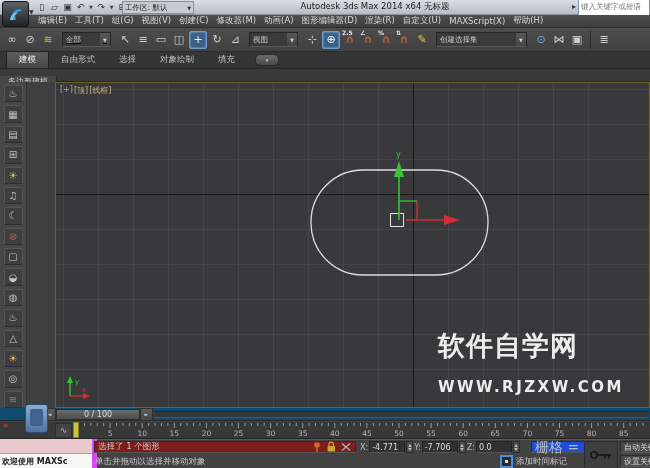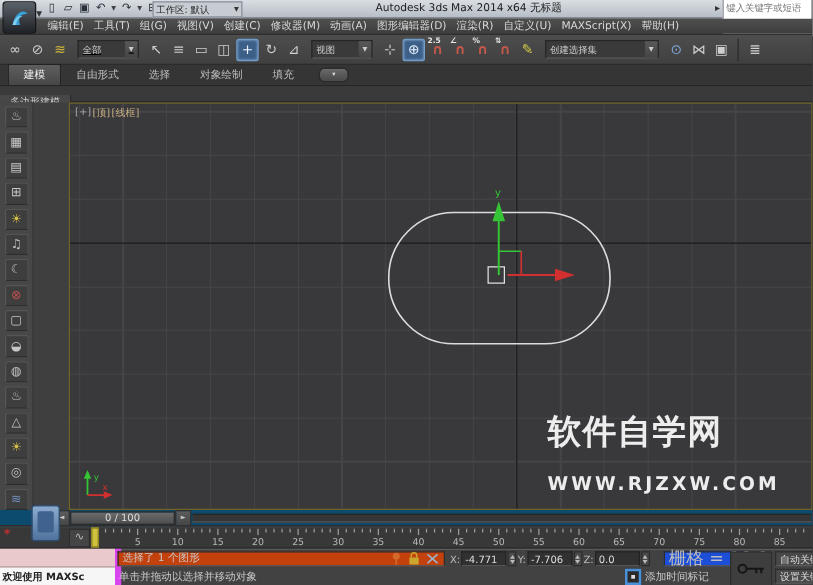--- a/index.html
+++ b/index.html
@@ -92,21 +92,21 @@
   #trackbar{position:absolute;top:422px;left:0;right:0;height:16px;background:#383838;border-bottom:1px solid #242424}
   #mce-btn{position:absolute;left:55px;top:1px;width:15px;height:13px;background:#454545;border:1px solid #2d2d2d;
         color:#bbb;font-size:9px;line-height:12px;text-align:center;z-index:3}
   #tb-marker{position:absolute;left:73px;top:0;width:6px;height:16px;background:#cfc23e;border:1px solid #8a8020;box-sizing:border-box;z-index:2}
   
   #statusbar{position:absolute;top:439px;left:0;right:0;height:29px;background:#424242;border-top:1px solid #5a5a5a}
   #listener{position:absolute;left:0;top:-1px;width:92px;height:30px;border-right:5px solid #d946ef}
   #listener-pink{height:14px;background:#e9c9cb;border-bottom:1px solid #b99}
   #listener-white{height:15px;background:#f6f6f6;font-size:8px;color:#222;padding:2px 2px 0 2px;
         white-space:nowrap;overflow:hidden;box-sizing:border-box;font-weight:bold}
-  #status-line{position:absolute;left:94px;top:1px;width:262px;height:12px;background:#c2410c;
+  #status-line{position:absolute;left:94px;top:1px;width:262px;height:12px;background:#7f1d1d;
         border:1px solid #2c2c2c;border-bottom-color:#555;color:#c8c8c8;font-size:8.5px;
         display:flex;align-items:center;padding:0 3px;justify-content:space-between;box-sizing:border-box}
   #prompt-line{position:absolute;left:95px;top:16px;font-size:8.5px;color:#c8c8c8;white-space:nowrap}
   #coords{position:absolute;left:360px;top:1px;height:12px;display:flex;align-items:center;gap:1px;
         font-size:8px;color:#bbb}
   .coord-field{width:36px;height:12px;background:#313131;border:1px solid #242424;border-bottom-color:#555;
         color:#ddd;font-size:8px;line-height:11px;padding:0 2px;box-sizing:border-box;white-space:nowrap;overflow:hidden}
   .spinner{width:7px;height:12px;background:#4a4a4a;border:1px solid #2c2c2c;display:flex;flex-direction:column;
         align-items:center;justify-content:center;gap:1px;box-sizing:border-box}
   .spin-up{width:0;height:0;border-left:2px solid transparent;border-right:2px solid transparent;border-bottom:3px solid #bbb}

